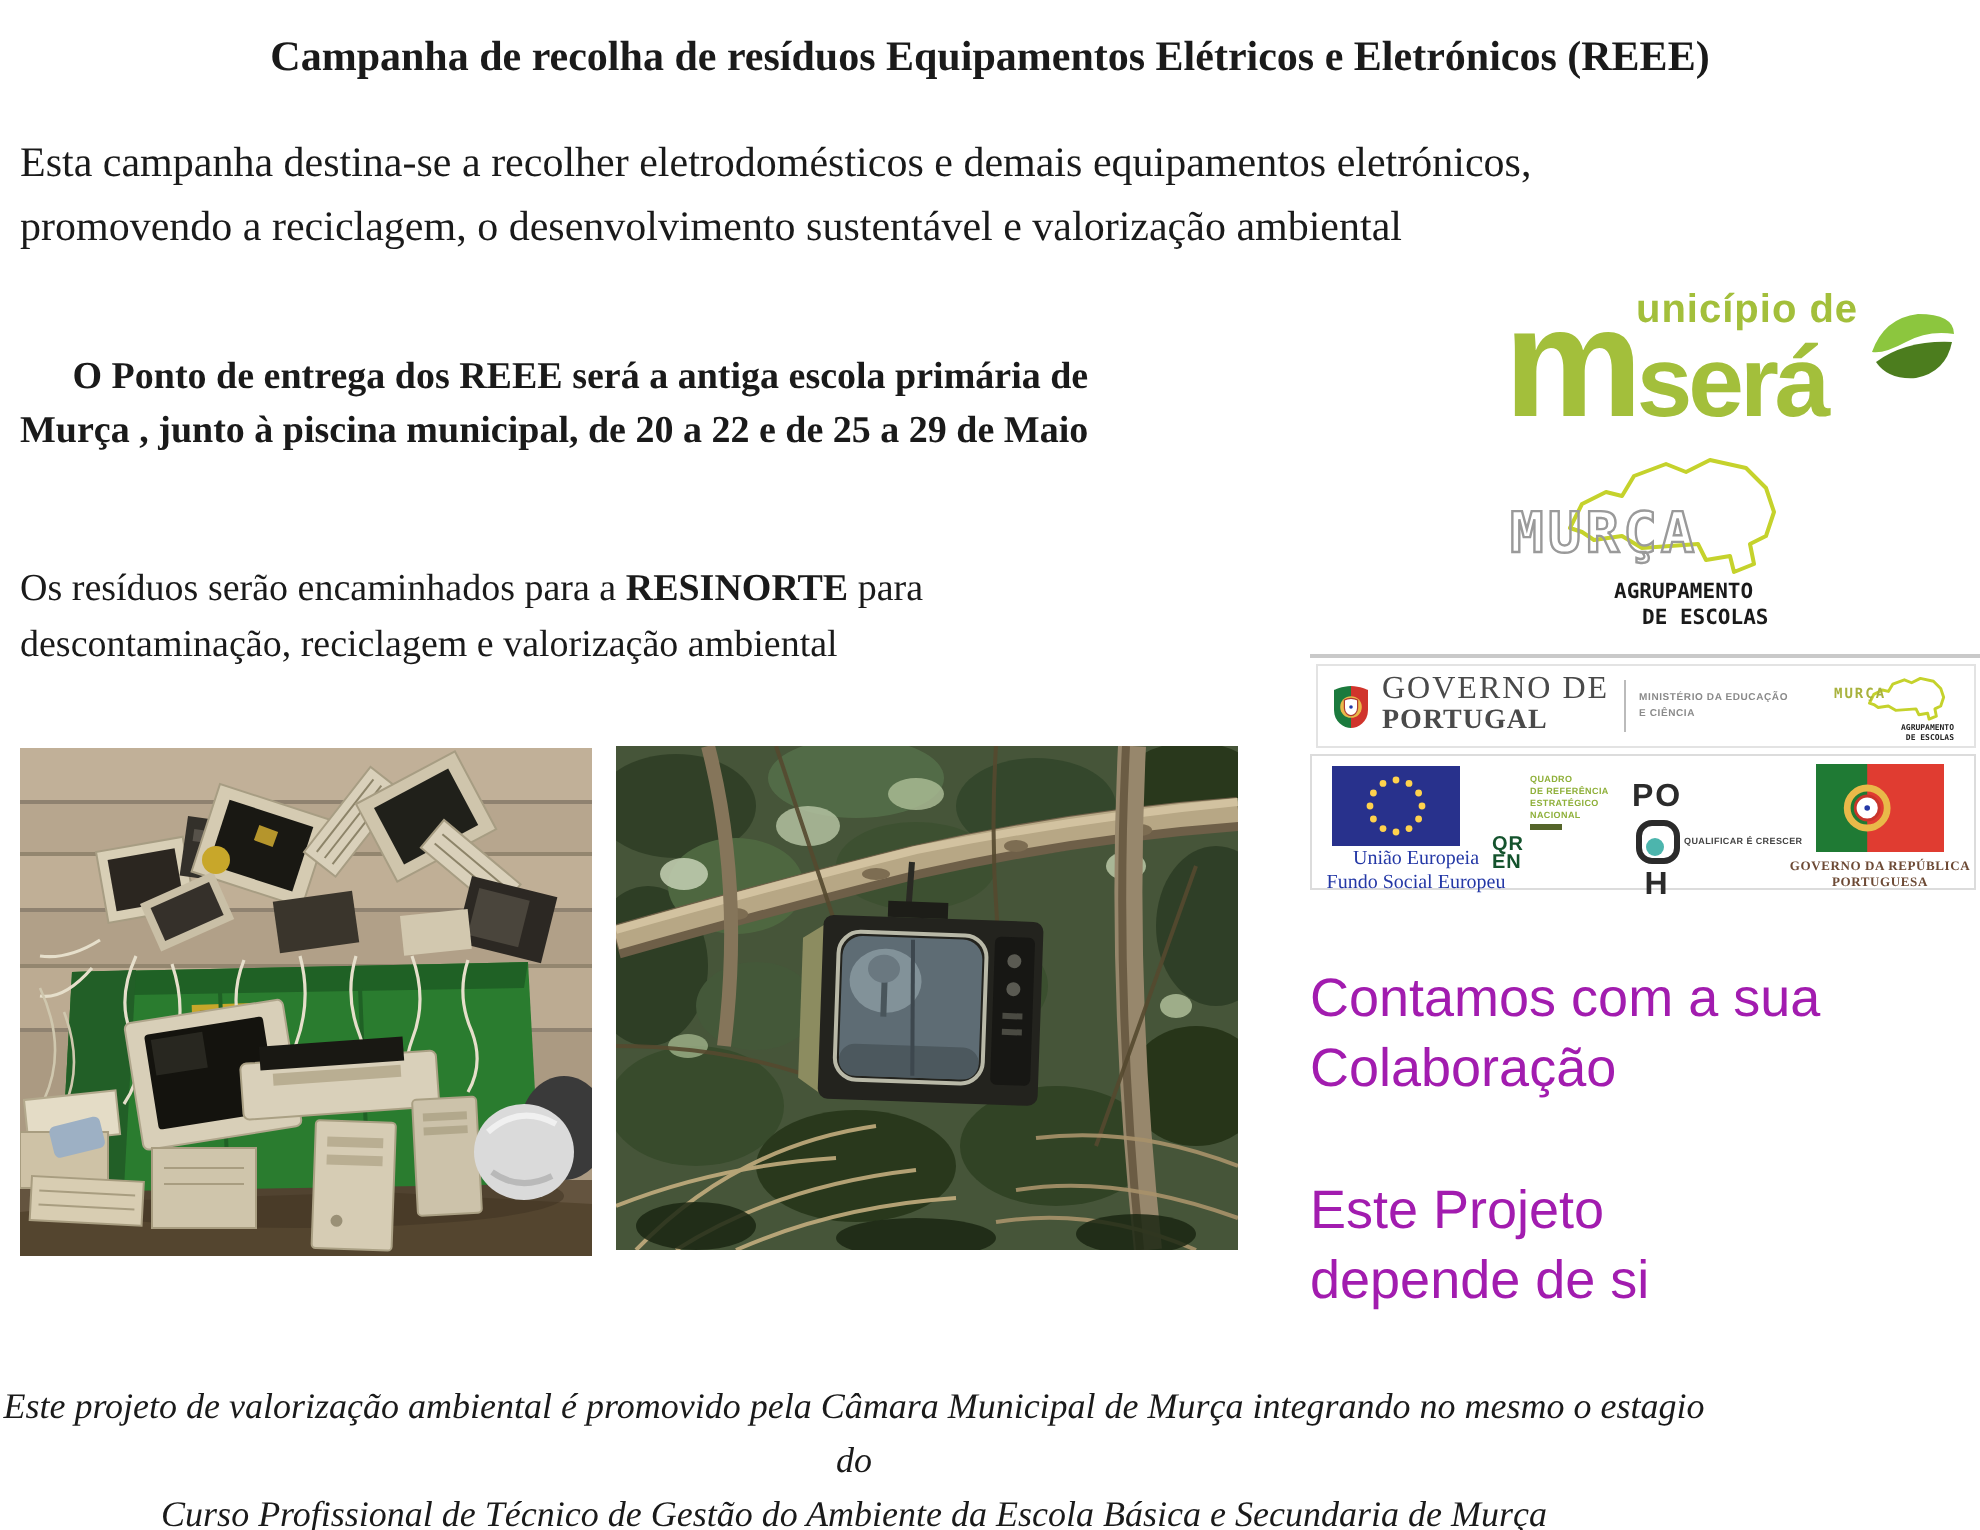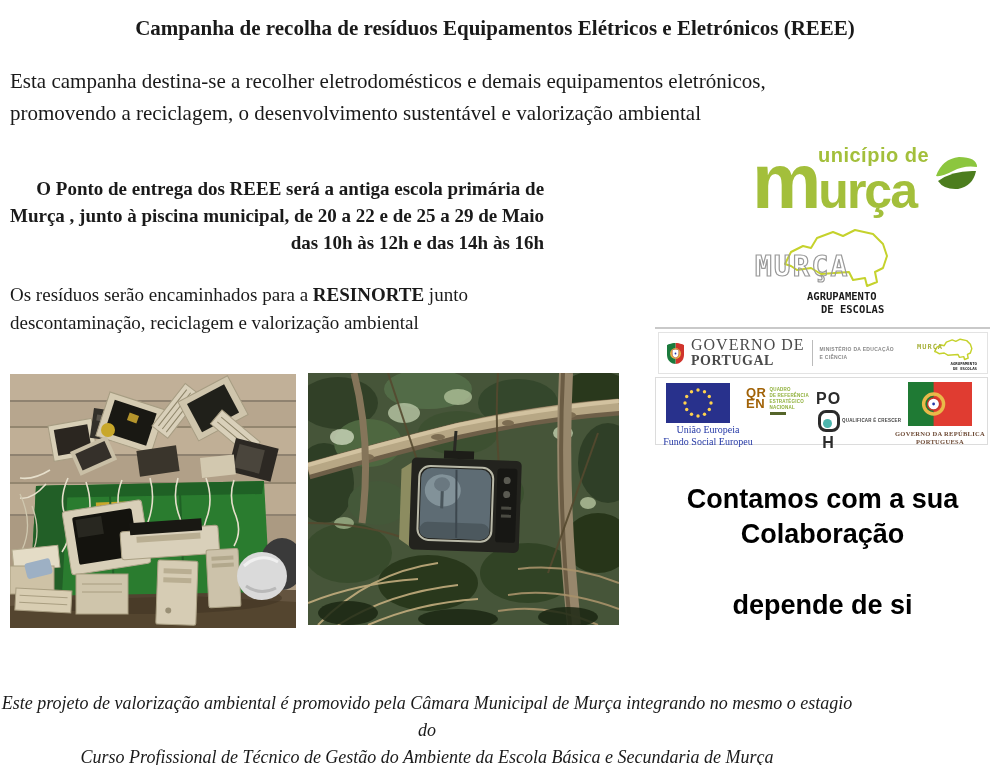--- a/index.html
+++ b/index.html
@@ -63,22 +63,22 @@
     font-weight:bold; font-size:4px; color:#222; text-align:right; line-height:1.3; }
 
   
   .strip2 { left:655px; top:377px; width:333px; height:68px; background:#fff;
     border:1px solid #dcdcdc; box-sizing:border-box; }
   .eu-flag { position:absolute; left:10px; top:5px; }
   .eu-cap { position:absolute; left:-14px; top:46px; width:132px; text-align:center;
     font-family:"Liberation Serif", serif; font-weight:normal; font-size:10px;
     color:#2438a6; line-height:1.2; }
   .qren { position:absolute; left:90px; top:9px; display:flex; gap:3px; }
-  .qren-big { font-family:"Liberation Sans", sans-serif; font-weight:bold; font-size:13px;
-    color:#a16207; line-height:0.85; letter-spacing:0.5px; }
+  .qren-big { font-family:"Liberation Sans", sans-serif; font-weight:bold; font-size:10px;
+    color:#14532d; line-height:0.85; letter-spacing:0.5px;margin-top:32px; }
   .qren-small { font-family:"Liberation Sans", sans-serif; font-weight:bold; font-size:4.5px;
     color:#8fb03a; line-height:1.35; letter-spacing:0.2px; }
   .qren-bar { width:16px; height:3px; background:#55652a; margin-top:1px; }
   .poph { position:absolute; left:160px; top:12px; display:flex; align-items:center; gap:2px;
     font-family:"Liberation Sans", sans-serif;flex-direction:column; }
   .poph .po, .poph .h { font-weight:800; font-size:16px; color:#2b2b2b; letter-spacing:1px; }
   .poph-glyph { position:relative; width:22px; height:22px; border:3.5px solid #2b2b2b;
     border-radius:8px; box-sizing:border-box; }
   .poph-glyph .dot { position:absolute; left:2px; bottom:1px; width:9px; height:9px;
     border-radius:50%; background:#4cb5ad; }
@@ -87,22 +87,22 @@
   .pt-flag { position:absolute; left:252px; top:4px; }
   .pt-cap { position:absolute; left:234px; top:52px; width:100px; text-align:center;
     font-family:"Liberation Serif", serif; font-weight:bold; font-size:6.5px;
     color:#6d4a35; line-height:1.3; letter-spacing:0.3px; }
 
   
   .photo1 { left:10px; top:374px; }
   .photo2 { left:308px; top:373px; }
 
   
-  .slogans { left:655px; top:482px; width:335px; text-align:center;
-    font-family:"Liberation Sans", sans-serif; font-size:27px; color:#000000; line-height:1.3;font-weight:bold; }
+  .slogans { left:655px; top:482px; width:335px; text-align:left;
+    font-family:"Liberation Sans", sans-serif; font-size:27px; color:#a21caf; line-height:1.3; }
   .slogans .gap { height:36px; }
 
   
   .footer { left:0; top:690px; width:854px; text-align:center; font-style:italic;
     font-size:18px; line-height:1.5; }
 </style>
 </head>
 <body>
 
 <div id="flyer">
@@ -110,31 +110,30 @@
   <div class="abs intro">
     <div>Esta campanha destina-se a recolher eletrodomésticos e demais equipamentos eletrónicos,</div>
     <div>promovendo a reciclagem, o desenvolvimento sustentável e valorização ambiental</div>
   </div>
 
   <div class="abs title">Campanha de recolha de resíduos Equipamentos Elétricos e Eletrónicos (REEE)</div>
 
   <div class="abs delivery">
     <div>O Ponto de entrega dos REEE será a antiga escola primária de</div>
     <div>Murça , junto à piscina municipal, de 20 a 22 e de 25 a 29 de Maio</div>
-    <div>das 10h às 12h e das 14h às 16h</div>
   </div>
 
   <div class="abs destination">
-    <div><span>Os resíduos serão encaminhados para a </span><span class="hl">RESINORTE</span><span> junto</span></div>
+    <div><span>Os resíduos serão encaminhados para a </span><span class="hl">RESINORTE</span><span> para</span></div>
     <div>descontaminação, reciclagem e valorização ambiental</div>
   </div>
 
   <div class="abs logo-municipio">
     <div class="murca-small">unicípio de</div>
-    <div class="murca-word"><span class="m-big">m</span><span class="m-rest">urça</span></div>
+    <div class="murca-word"><span class="m-big">m</span><span class="m-rest">será</span></div>
     <svg class="leaf" width="48" height="40" viewBox="0 0 48 40">
       <path d="M4 22 Q10 5 27 3 Q45 3 45 13 Q32 11 21 17 Q10 23 4 22 Z" fill="#8cc63e"></path>
       <path d="M6 27 Q21 16 44 17 Q41 32 26 35 Q12 36 6 27 Z" fill="#4c7d1e"></path>
     </svg>
   </div>
 
   <div class="abs logo-agrup">
     <svg class="agrup-map" width="114" height="66" viewBox="0 0 114 66">
       <path d="M4,40 L10,28 L22,22 L30,24 L36,14 L52,8 L62,12 L74,6 L92,10 L102,20 L106,32 L102,44 L94,48 L96,58 L86,62 L84,54 L72,56 L68,48 L40,50 L30,44 L16,46 L10,42 Z" fill="none" stroke="#c5d22c" stroke-width="2" stroke-linejoin="round"></path>
     </svg>
@@ -443,20 +442,21 @@
       <ellipse cx="40" cy="240" rx="30" ry="12"></ellipse>
         <ellipse cx="150" cy="246" rx="40" ry="10"></ellipse>
         <ellipse cx="260" cy="244" rx="30" ry="10"></ellipse>
     </g>
   </svg>
 
   <div class="abs slogans">
     <div>Contamos com a sua</div>
     <div>Colaboração</div>
     <div class="gap"></div>
+    <div>Este Projeto</div>
     <div>depende de si</div>
   </div>
 
   <div class="abs footer">
     <div>Este projeto de valorização ambiental é promovido pela Câmara Municipal de Murça integrando no mesmo o estagio do</div>
     <div>Curso Profissional de Técnico de Gestão do Ambiente da Escola Básica e Secundaria de Murça</div>
   </div>
 
 </div>
 

